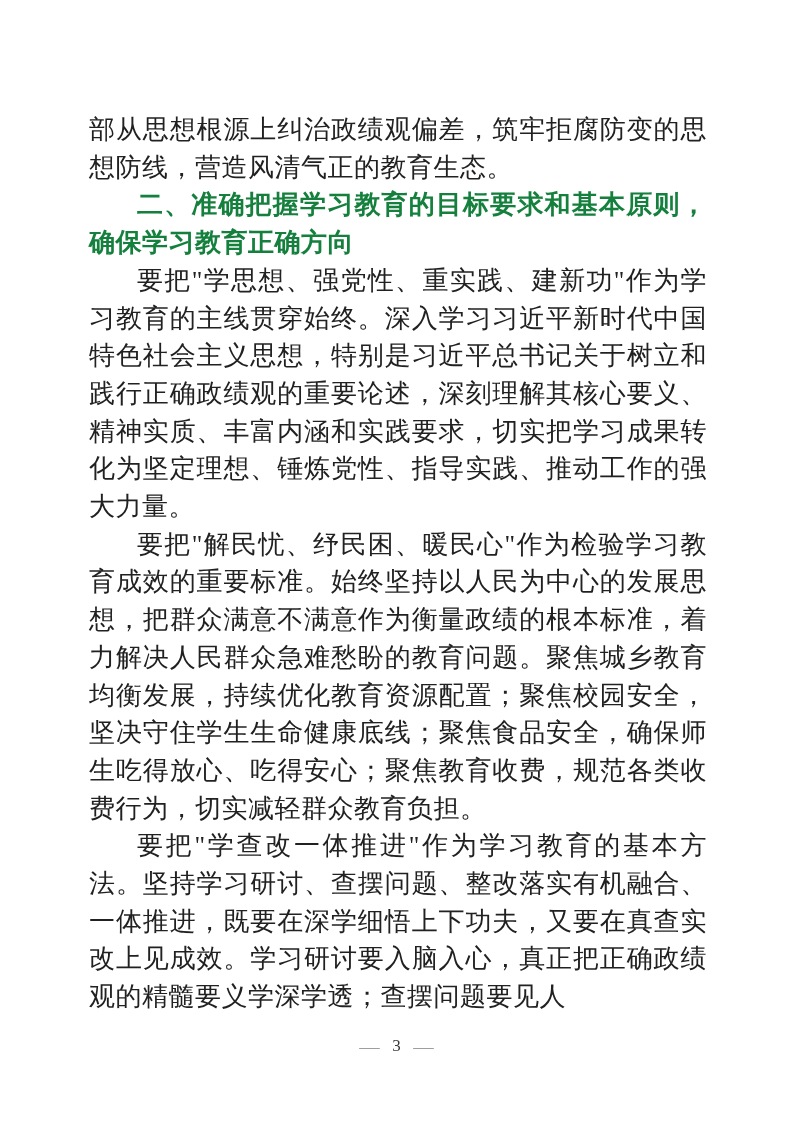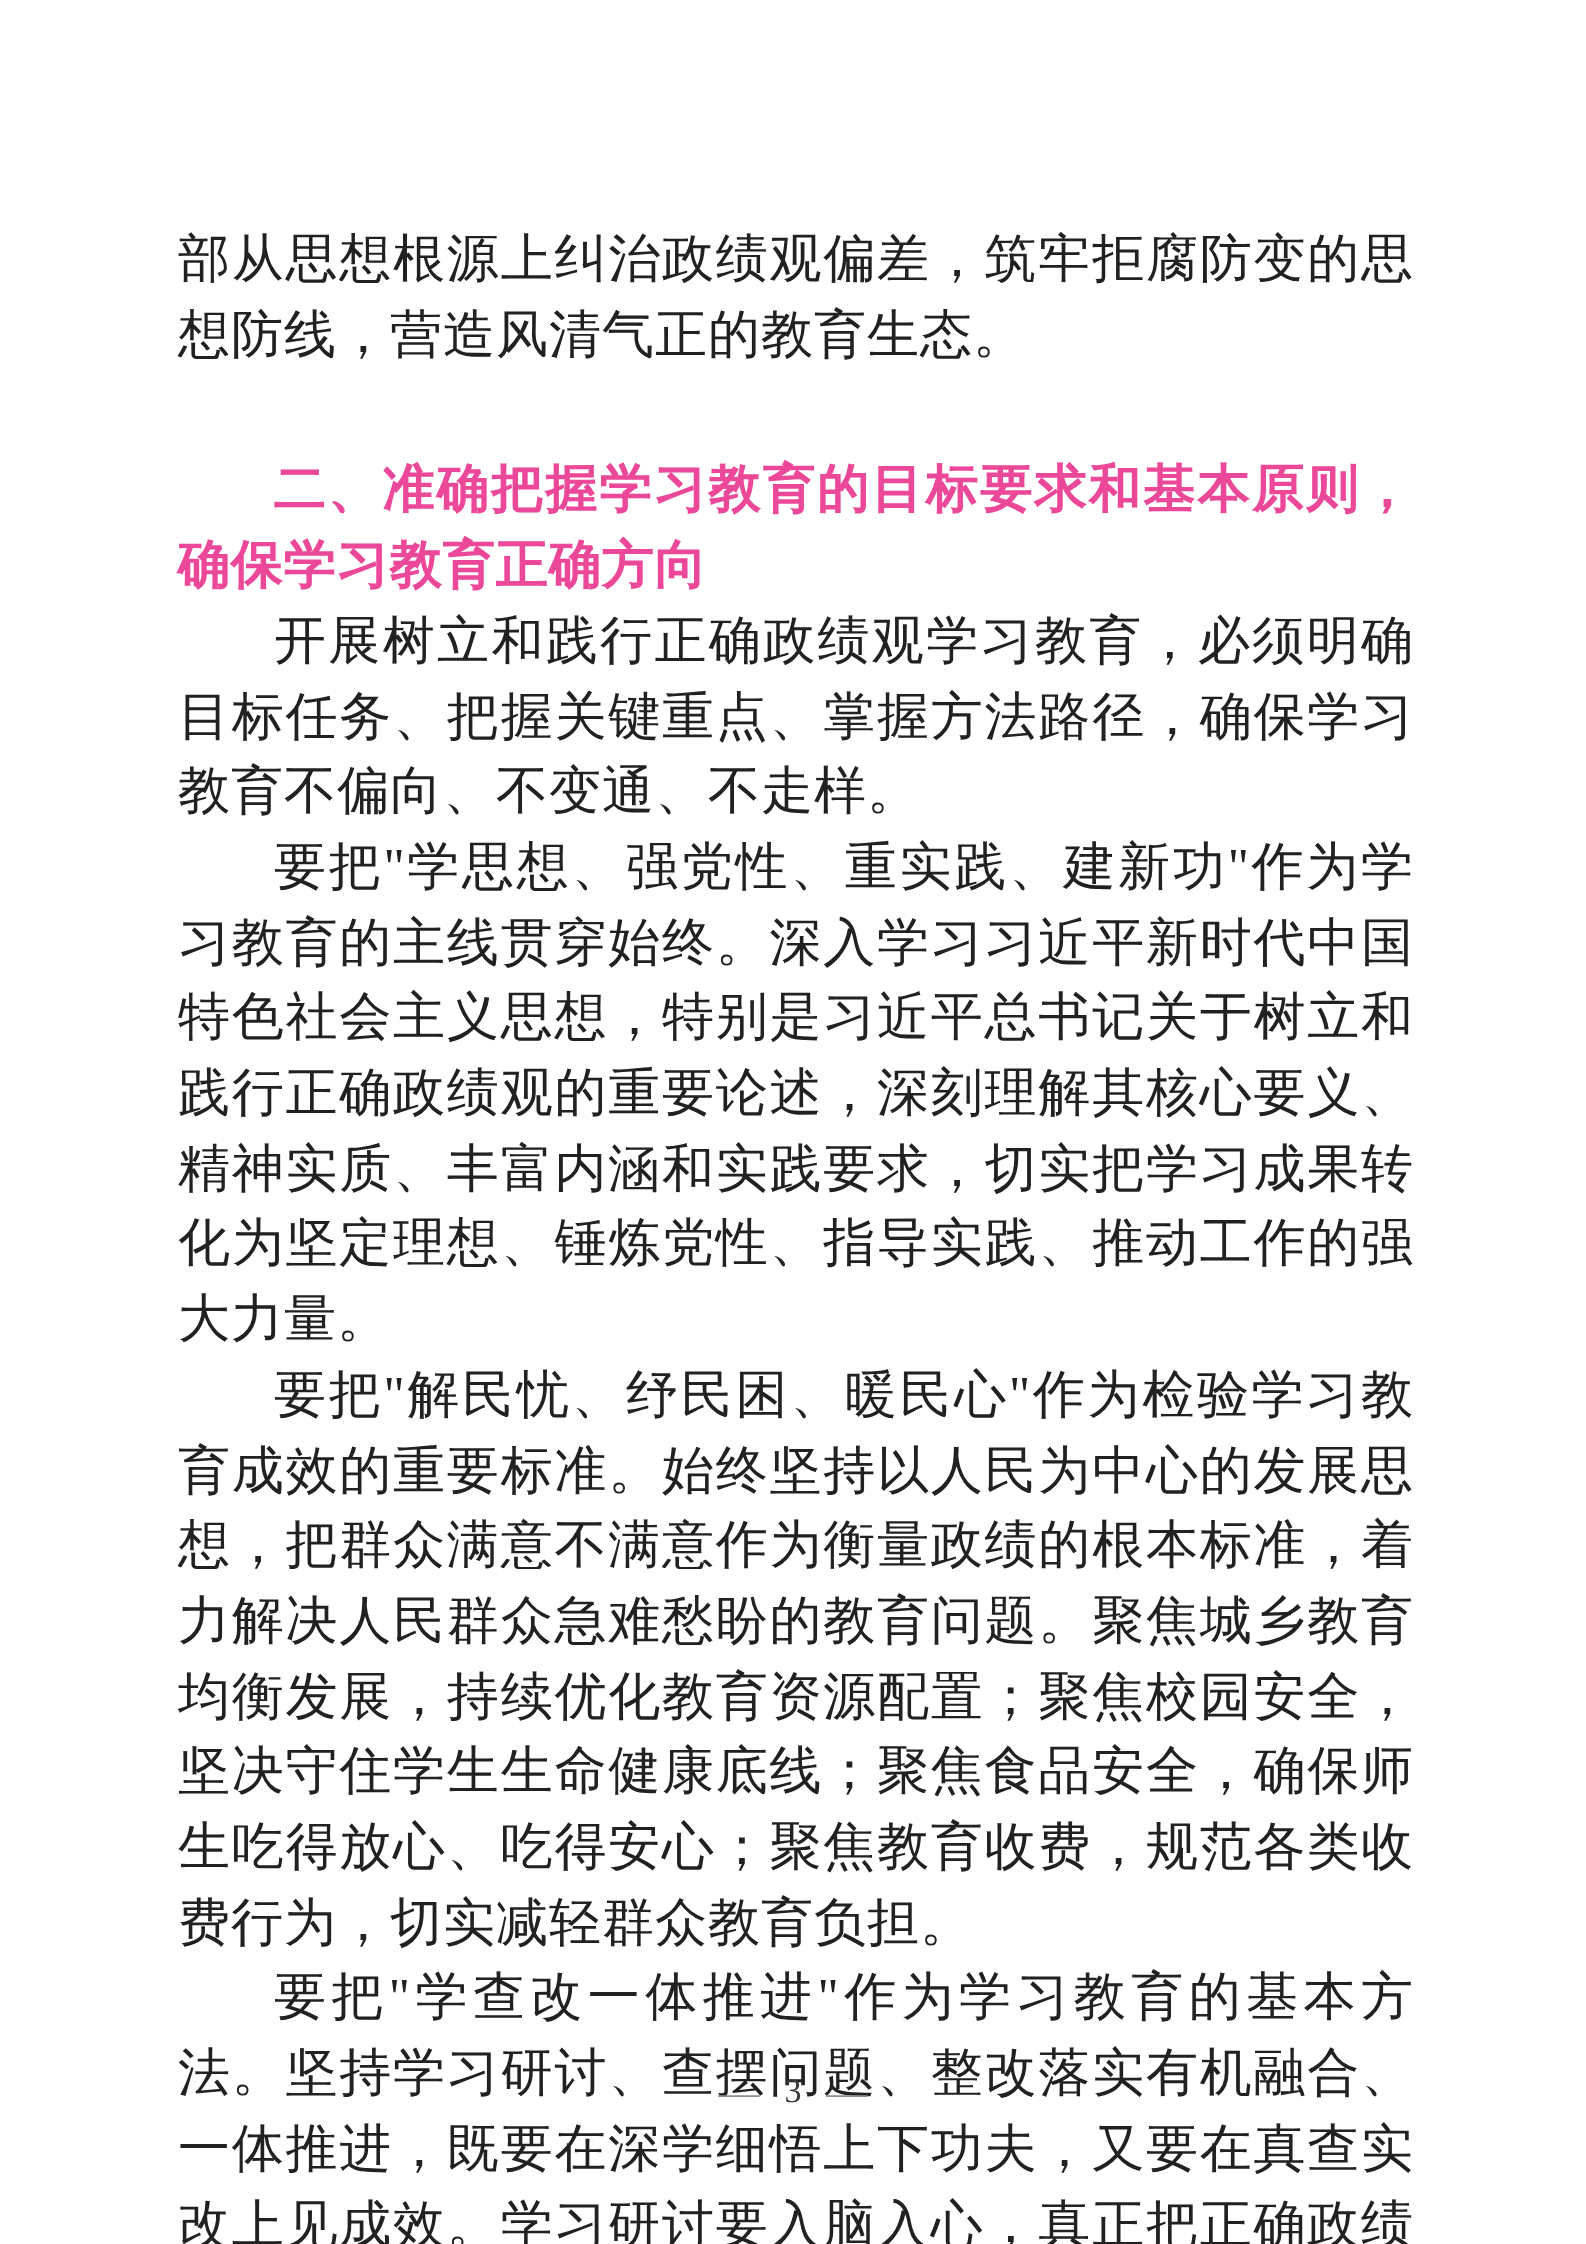--- a/index.html
+++ b/index.html
@@ -29,23 +29,22 @@
     text-align: justify;
     text-justify: inter-ideograph;
     letter-spacing: 0.5px;
   }
   .para.indent {
     text-indent: 48px;
   }
   .para.heading {
     font-family: Liberation Sans, sans-serif;
     font-weight: bold;
-    color: #ec4899;
+    color: #15803d;
     text-indent: 48px;
-    margin-top: 40px;
   }
   .footer {
     position: absolute;
     left: 0;
     top: 1036px;
     width: 100%;
     display: flex;
     justify-content: center;
     align-items: center;
     gap: 14px;
@@ -63,21 +62,20 @@
     font-family: "Liberation Serif", "DejaVu Serif", serif;
   }
 </style>
 </head>
 <body>
 
 <div class="page">
   <div class="content">
     <p class="para">部从思想根源上纠治政绩观偏差，筑牢拒腐防变的思想防线，营造风清气正的教育生态。</p>
     <p class="para heading">二、准确把握学习教育的目标要求和基本原则，确保学习教育正确方向</p>
-    <p class="para indent">开展树立和践行正确政绩观学习教育，必须明确目标任务、把握关键重点、掌握方法路径，确保学习教育不偏向、不变通、不走样。</p>
     <p class="para indent">要把"学思想、强党性、重实践、建新功"作为学习教育的主线贯穿始终。深入学习习近平新时代中国特色社会主义思想，特别是习近平总书记关于树立和践行正确政绩观的重要论述，深刻理解其核心要义、精神实质、丰富内涵和实践要求，切实把学习成果转化为坚定理想、锤炼党性、指导实践、推动工作的强大力量。</p>
     <p class="para indent">要把"解民忧、纾民困、暖民心"作为检验学习教育成效的重要标准。始终坚持以人民为中心的发展思想，把群众满意不满意作为衡量政绩的根本标准，着力解决人民群众急难愁盼的教育问题。聚焦城乡教育均衡发展，持续优化教育资源配置；聚焦校园安全，坚决守住学生生命健康底线；聚焦食品安全，确保师生吃得放心、吃得安心；聚焦教育收费，规范各类收费行为，切实减轻群众教育负担。</p>
     <p class="para indent">要把"学查改一体推进"作为学习教育的基本方法。坚持学习研讨、查摆问题、整改落实有机融合、一体推进，既要在深学细悟上下功夫，又要在真查实改上见成效。学习研讨要入脑入心，真正把正确政绩观的精髓要义学深学透；查摆问题要见人</p>
   </div>
 
   <div class="footer">
     <span class="dash">—</span>
     <span class="pagenum">3</span>
     <span class="dash">—</span>
   </div>

